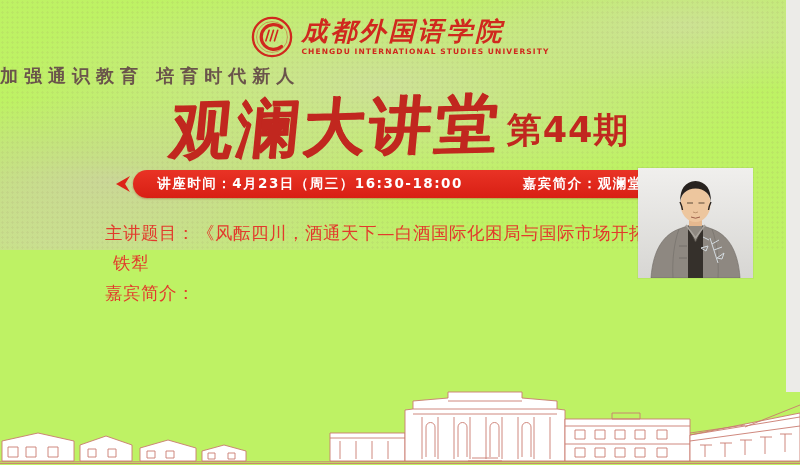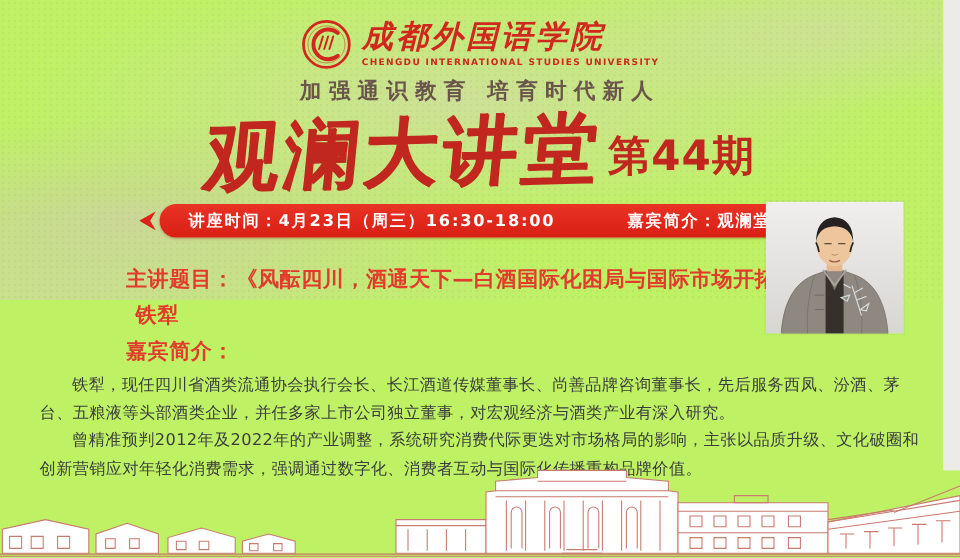--- a/index.html
+++ b/index.html
@@ -23,21 +23,21 @@
   .right-strip { position:absolute; right:0; top:0; width:14px; height:392px; background:#ecebe8; }
 
   
   .brand { position:absolute; top:16px; left:0; width:800px; display:flex; justify-content:center; align-items:center; gap:9px; }
   .emblem { width:42px; height:42px; flex:0 0 auto; }
   .brand-text { text-align:left; }
   .uni-cn { font-family:"DejaVu Serif","Liberation Serif",serif; font-weight:bold; font-style:italic;
             color:#d0281e; font-size:26px; letter-spacing:3px; line-height:1.05; }
   .uni-en { color:#d0281e; font-size:7.5px; letter-spacing:1.1px; font-weight:bold; margin-top:2px; }
 
-  .slogan { position:absolute; top:64px; left:0; width:800px; text-align:center;
+  .slogan { position:absolute; top:64px; left:0; width:800px; text-align:left;
             font-family:"DejaVu Serif","Liberation Serif",serif;
             color:#6a544b; font-size:18px; letter-spacing:6px; font-weight:bold; }
 
   
   .title-row { position:absolute; top:96px; left:0; width:800px; display:flex; justify-content:center; align-items:flex-end; }
   .title-main { font-family:"DejaVu Serif","Liberation Serif",serif; font-weight:bold;
                 color:#c1271f; font-size:62px; line-height:1; letter-spacing:4px;
                 transform:skewX(-7deg) rotate(-1.5deg); text-shadow:1px 1px 0 #c1271f; }
   .title-issue { color:#c1271f; font-size:35px; font-weight:bold; margin-left:6px; margin-bottom:4px; letter-spacing:1px; }
 
@@ -46,21 +46,21 @@
   .ribbon-body { background:linear-gradient(#e93325,#d81f14); color:#fff; height:28px; border-radius:14px;
                  display:flex; align-items:center; padding:0 24px; gap:60px;
                  font-size:13.5px; font-weight:bold; letter-spacing:1.5px; box-shadow:0 1px 2px rgba(150,30,20,.35); }
   .ribbon-seg { white-space:nowrap; }
   .tail { width:14px; height:16px; background:#dd2317; flex:0 0 auto; }
   .tail.left  { margin-right:3px; clip-path:polygon(0 0, 100% 50%, 0 100%, 35% 50%); transform:scaleX(-1); }
   .tail.right { margin-left:3px;  clip-path:polygon(0 0, 100% 50%, 0 100%, 35% 50%); }
 
   
   .lecture-info { position:absolute; left:105px; top:218px; width:545px;
-                  color:#e23a2c; font-size:17.5px; font-weight:bold; line-height:30px; letter-spacing:0.5px; }
+                  color:#e23a2c; font-size:17.5px; font-weight:normal; line-height:30px; letter-spacing:0.5px; }
   .info-row { display:flex; white-space:nowrap; }
   .info-label { flex:0 0 auto; }
   .info-value { margin-left:8px; }
   .info-value.topic { margin-left:2px; }
 
   
   .photo { position:absolute; left:638px; top:168px; width:115px; height:110px;
            box-shadow:0 0 0 1px rgba(0,0,0,0.04); }
   .photo svg { display:block; }
 
@@ -155,24 +155,20 @@
       <g stroke="#d3dade" stroke-width="1" fill="none">
         <path d="M72 70 L80 95"></path>
         <path d="M74 76 l7 -4 M76 82 l8 -3 M71 72 l-6 -3"></path>
         <path d="M79 90 l7 -5 l-2 6 z M70 78 l-7 2 l5 3 z"></path>
       </g>
 
       <path d="M49 78 h-8 M49 90 h-8" stroke="#6f6a64" stroke-width="0.8"></path>
     </svg>
   </div>
 
-  <div class="bio">
-    <p>铁犁，现任四川省酒类流通协会执行会长、长江酒道传媒董事长、尚善品牌咨询董事长，先后服务西凤、汾酒、茅台、五粮液等头部酒类企业，并任多家上市公司独立董事，对宏观经济与酒类产业有深入研究。</p>
-    <p>曾精准预判2012年及2022年的产业调整，系统研究消费代际更迭对市场格局的影响，主张以品质升级、文化破圈和创新营销应对年轻化消费需求，强调通过数字化、消费者互动与国际化传播重构品牌价值。</p>
-  </div>
 
   <svg class="buildings" viewBox="0 0 800 76" preserveAspectRatio="none">
 
     <path d="M0 74.5 H800 M0 72.8 H800" stroke-width="0.7"></path>
 
     <path class="filled" d="M2 72 V52 L38 44 L74 52 V72 Z"></path>
     <path d="M8 58 h10 v10 h-10 z M26 58 h10 v10 h-10 z M48 58 h10 v10 h-10 z"></path>
     <path class="filled" d="M80 72 V56 L106 47 L132 56 V72 Z"></path>
     <path d="M88 60 h8 v8 h-8 z M108 60 h8 v8 h-8 z"></path>
     <path class="filled" d="M140 72 V59 L168 51 L196 59 V72 Z"></path>

